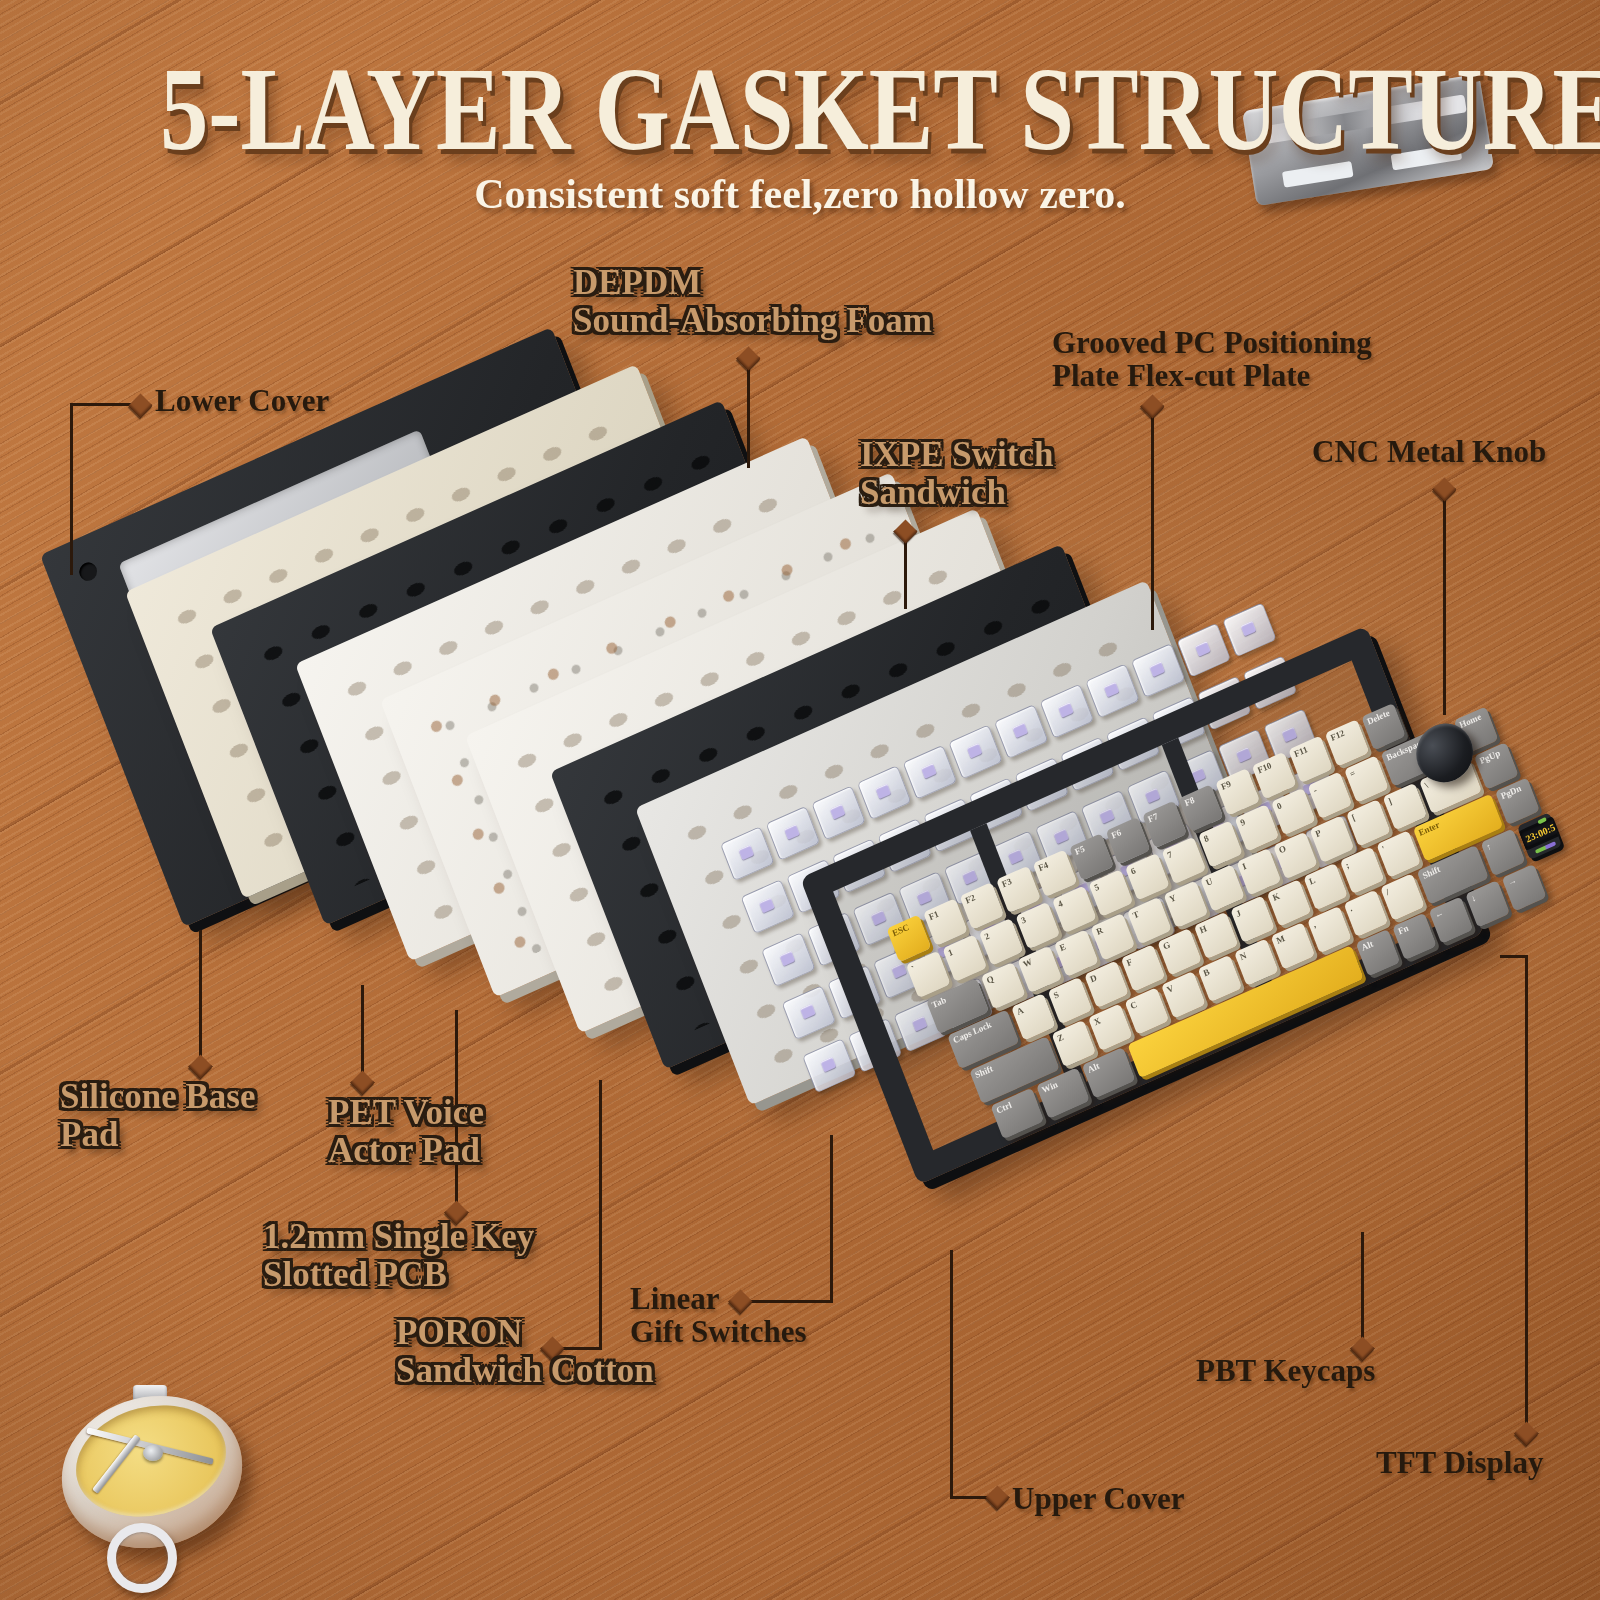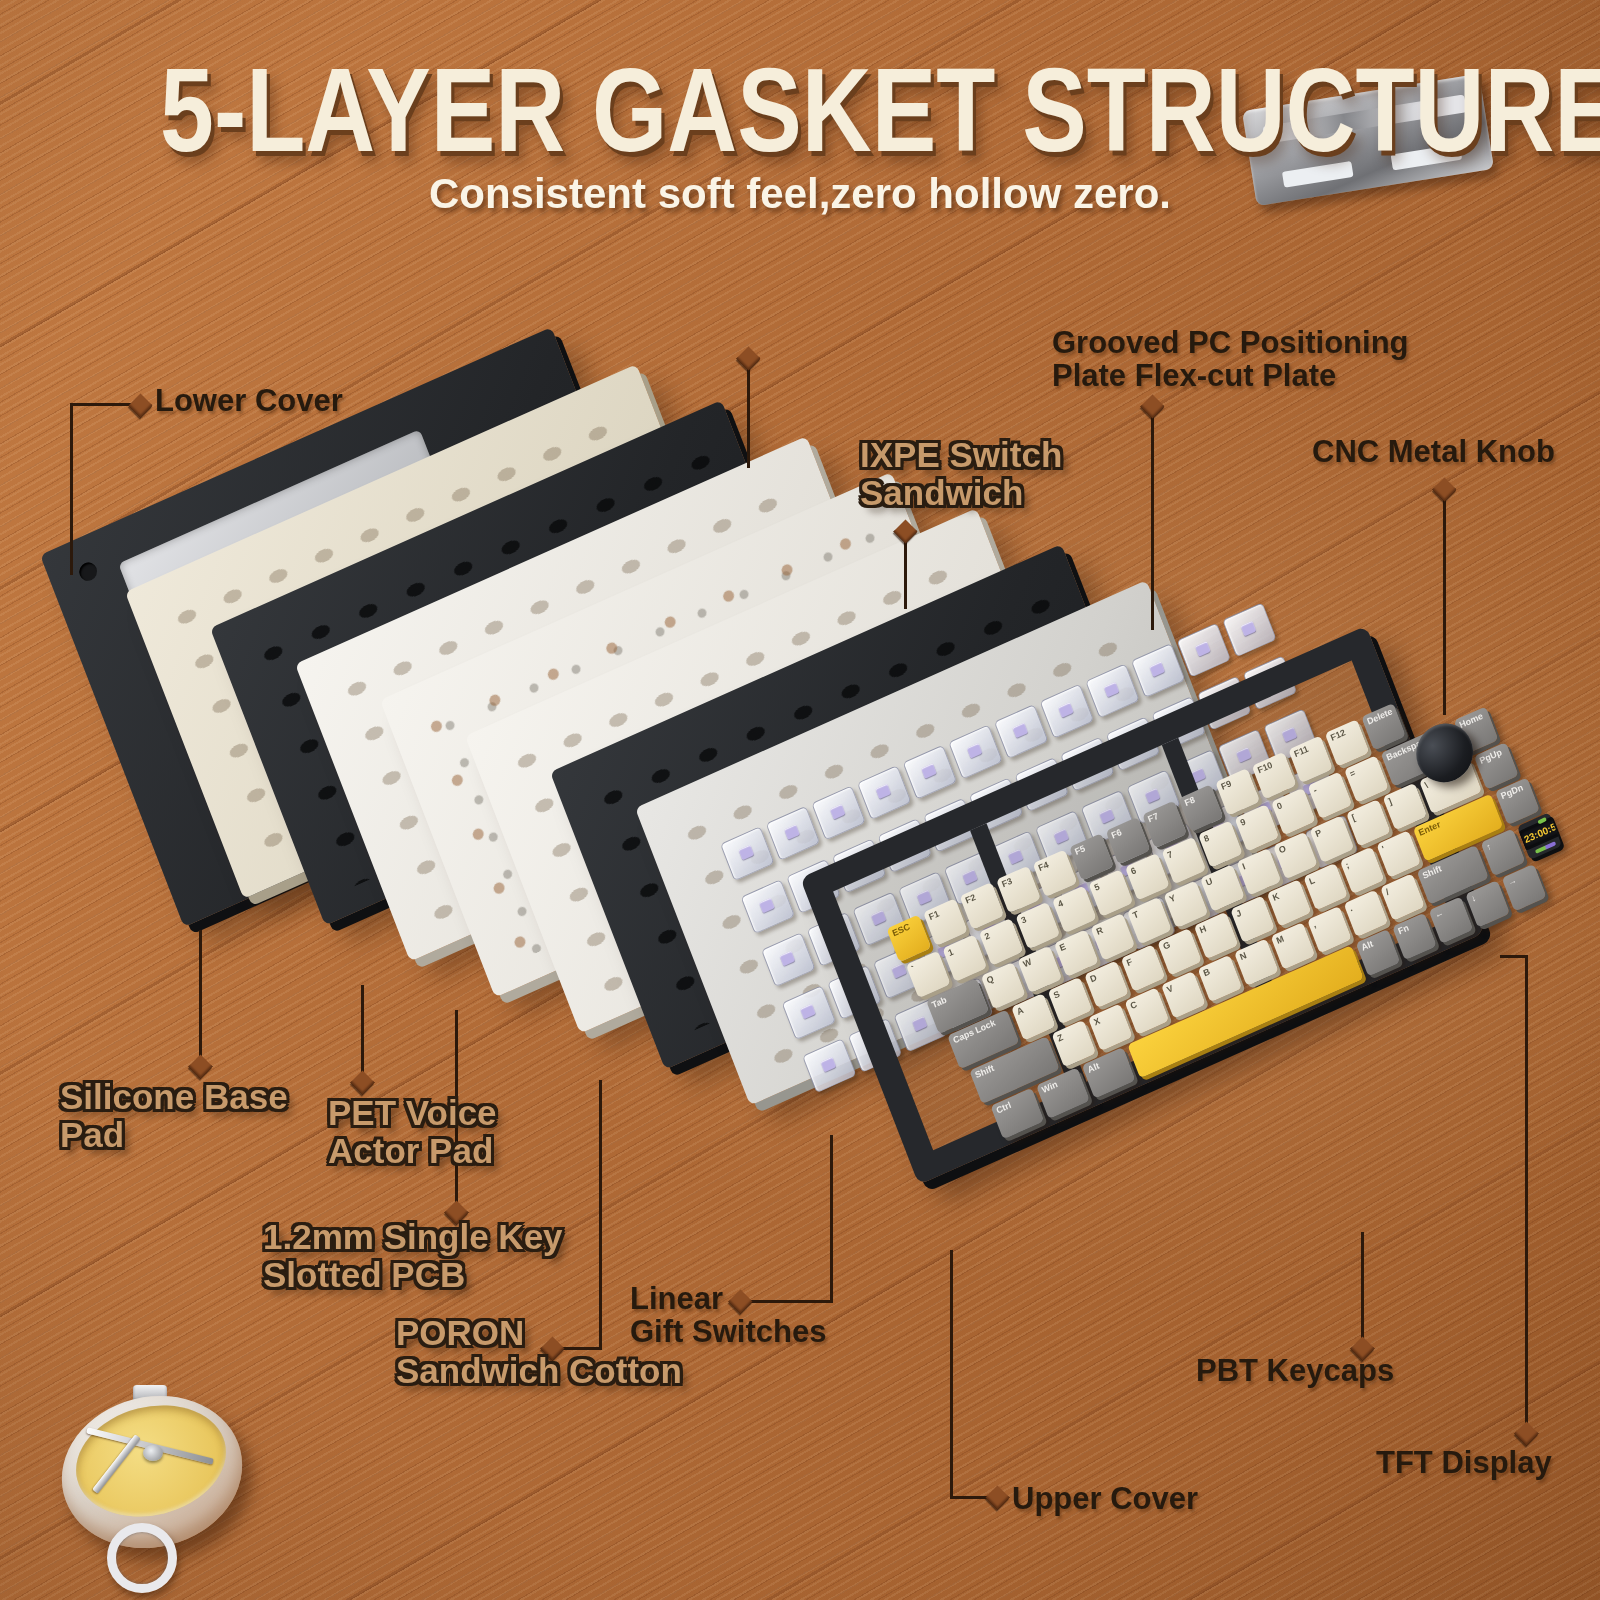--- a/index.html
+++ b/index.html
@@ -1,18 +1,18 @@
 <!DOCTYPE html>
 <html><head>
 <meta charset="utf-8">
 <style>
   html,body{margin:0;padding:0;background:#7c4a20;}
   #stage{
     position:relative;width:1600px;height:1600px;margin:0 auto;overflow:hidden;
-    font-family:Liberation Sans, sans-serif;
+    font-family:Liberation Serif, serif;
     background-color:#b26c38;
     background-image:
       radial-gradient(1100px 750px at 72% 52%, rgba(255,205,150,0.16), rgba(0,0,0,0) 62%),
       repeating-linear-gradient(150deg, rgba(255,225,185,0.10) 0 2px, rgba(0,0,0,0) 2px 7px),
       repeating-linear-gradient(150deg, rgba(112,55,22,0.22) 0 1px, rgba(0,0,0,0) 1px 12px),
       repeating-linear-gradient(150deg, rgba(0,0,0,0) 0 88px, rgba(130,70,32,0.38) 88px 91px, rgba(0,0,0,0) 91px 210px),
       linear-gradient(115deg,#c27a42 0%,#b06a36 45%,#9e5c2b 100%);
   }
   #stage::after{content:"";position:absolute;inset:0;pointer-events:none;
     background:radial-gradient(1500px 1500px at 50% 45%, rgba(0,0,0,0) 55%, rgba(60,28,8,0.25) 100%);}
@@ -642,20 +642,21 @@
   <div class="dia" style="left:192px;top:1058px;"></div>
   <div class="dia" style="left:354px;top:1074px;"></div>
   <div class="dia" style="left:448px;top:1204px;"></div>
   <div class="dia" style="left:544px;top:1340px;"></div>
   <div class="dia" style="left:732px;top:1293px;"></div>
   <div class="dia" style="left:1354px;top:1340px;"></div>
   <div class="dia" style="left:1518px;top:1425px;"></div>
   <div class="dia" style="left:989px;top:1489px;"></div>
 
   <div class="lab lab-dark" style="left:155px;top:384px;">Lower Cover</div>
+  <div class="lab lab-tan" style="left:573px;top:264px;"><span>DEPDM</span><br><span>Sound-Absorbing Foam</span></div>
   <div class="lab lab-tan" style="left:860px;top:436px;"><span>IXPE Switch</span><br><span>Sandwich</span></div>
   <div class="lab lab-dark" style="left:1052px;top:326px;"><span>Grooved PC Positioning</span><br><span>Plate Flex-cut Plate</span></div>
   <div class="lab lab-dark" style="left:1312px;top:435px;">CNC Metal Knob</div>
   <div class="lab lab-tan" style="left:60px;top:1078px;"><span>Silicone Base</span><br><span>Pad</span></div>
   <div class="lab lab-tan" style="left:288px;top:1094px;margin-left:40px;"><span>PET Voice</span><br><span>Actor Pad</span></div>
   <div class="lab lab-tan" style="left:263px;top:1218px;"><span>1.2mm Single Key</span><br><span>Slotted PCB</span></div>
   <div class="lab lab-dark" style="left:630px;top:1282px;"><span>Linear</span><br><span>Gift Switches</span></div>
   <div class="lab lab-tan" style="left:396px;top:1314px;"><span>PORON</span><br><span>Sandwich Cotton</span></div>
   <div class="lab lab-dark" style="left:1196px;top:1354px;">PBT Keycaps</div>
   <div class="lab lab-dark" style="left:1376px;top:1446px;">TFT Display</div>

